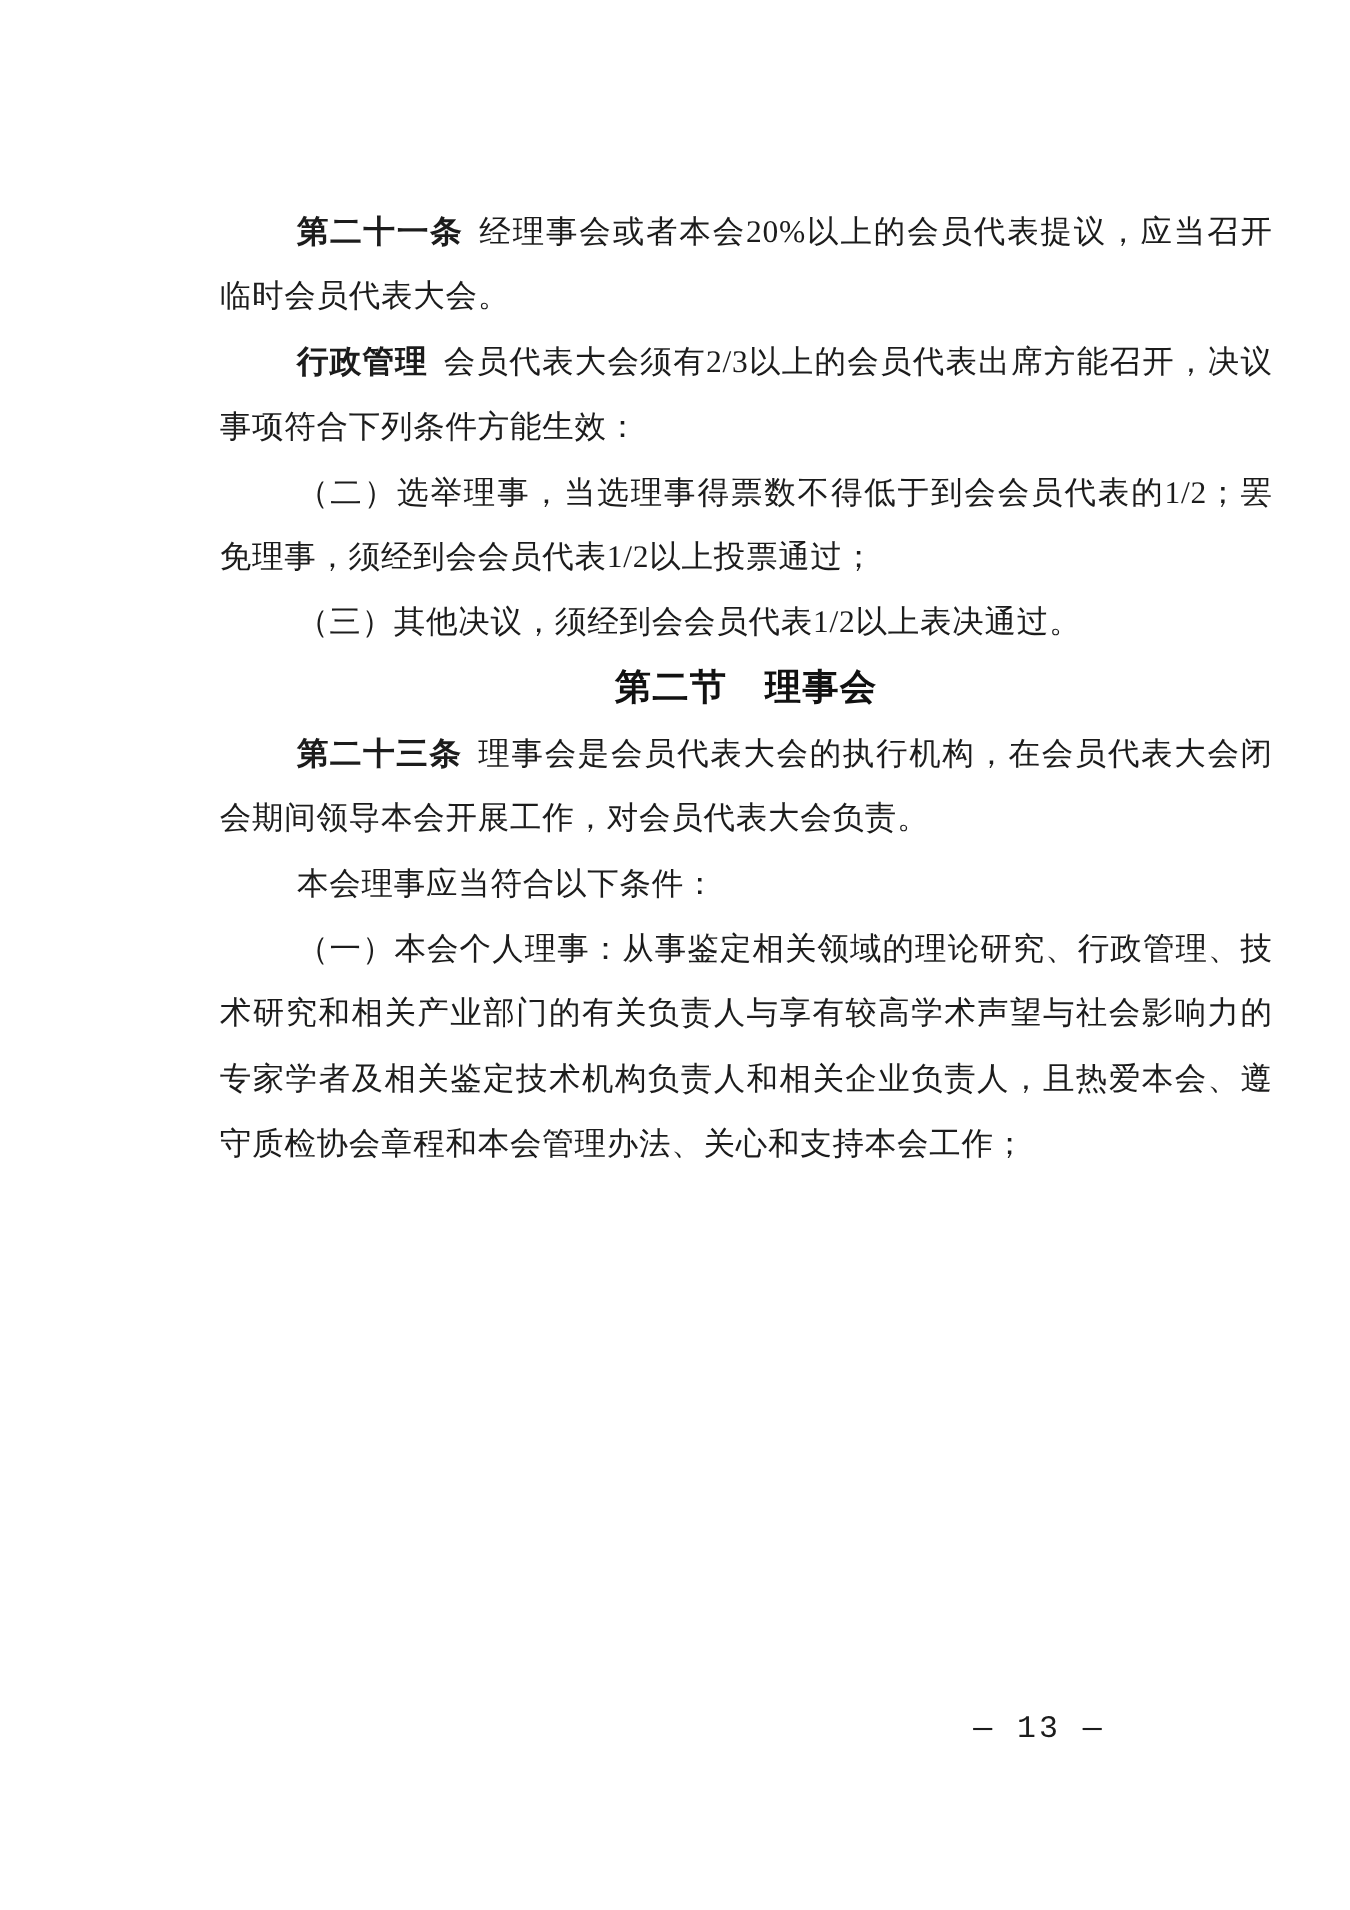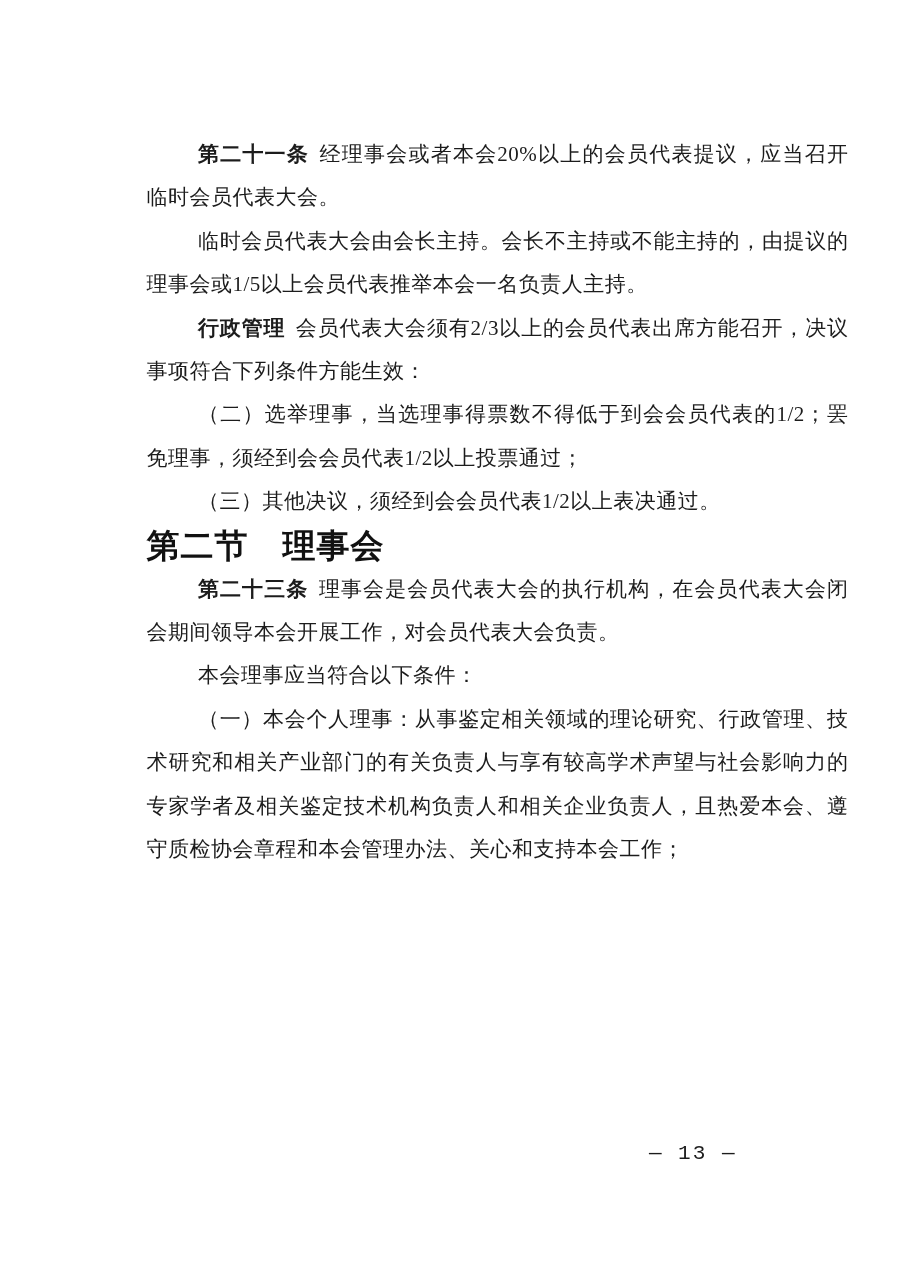--- a/index.html
+++ b/index.html
@@ -32,24 +32,24 @@
     text-indent: 2.45em;
     color: #1c1c1c;
   }
   .article-num {
     font-weight: bold;
     margin-right: 0.5em;
     font-family: "Liberation Serif", "DejaVu Serif", serif;
   }
   .section-heading {
     margin: 0;
-    font-size: 33px;
+    font-size: 24px;
     line-height: 44px;
     font-weight: bold;
-    text-align: left;
+    text-align: center;
     text-indent: 0;
     letter-spacing: 1px;
     color: #111111;
     font-family: "Liberation Sans", "DejaVu Sans", sans-serif;
   }
   .page-number {
     position: absolute;
     top: 1138px;
     right: 112px;
     font-size: 21px;
@@ -60,21 +60,20 @@
   }
 </style>
 </head>
 <body>
 
 <div class="page">
   <div class="content">
 
     <p class="para"><b class="article-num">第二十一条</b><span>经理事会或者本会20%以上的会员代表提议，应当召开临时会员代表大会。</span></p>
 
-    <p class="para"><span>临时会员代表大会由会长主持。会长不主持或不能主持的，由提议的理事会或1/5以上会员代表推举本会一名负责人主持。</span></p>
 
     <p class="para"><b class="article-num">行政管理</b><span>会员代表大会须有2/3以上的会员代表出席方能召开，决议事项符合下列条件方能生效：</span></p>
 
 
     <p class="para"><span>（二）选举理事，当选理事得票数不得低于到会会员代表的1/2；罢免理事，须经到会会员代表1/2以上投票通过；</span></p>
 
     <p class="para"><span>（三）其他决议，须经到会会员代表1/2以上表决通过。</span></p>
 
     <h2 class="section-heading">第二节　理事会</h2>
 

